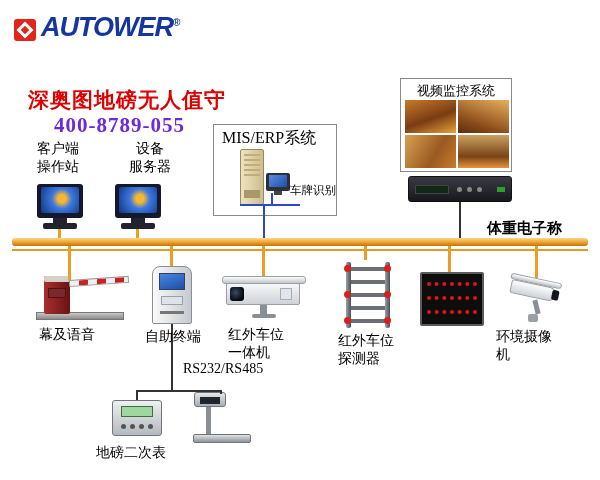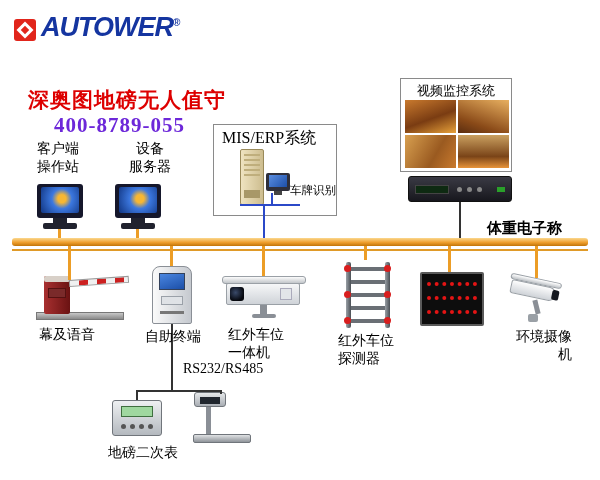--- a/index.html
+++ b/index.html
@@ -156,38 +156,38 @@
 
   <div class="abs" style="left:504px;top:272px;width:70px;height:54px;">
     <div class="abs" style="left:4px;top:10px;width:54px;height:20px;transform:rotate(12deg);transform-origin:center;">
       <div class="abs" style="left:0;top:-4px;width:52px;height:6px;background:linear-gradient(#fff,#c2c6ca);border:1px solid #9aa0a6;border-radius:3px;"></div>
       <div class="abs" style="left:2px;top:2px;width:46px;height:14px;background:linear-gradient(#fdfdfd,#cfd3d8);border:1px solid #9aa0a6;border-radius:3px 8px 8px 3px;"></div>
       <div class="abs" style="left:44px;top:4px;width:7px;height:10px;background:#14181f;border-radius:2px;"></div>
     </div>
     <div class="abs" style="left:30px;top:28px;width:5px;height:14px;background:#8a8f96;transform:rotate(-14deg);"></div>
     <div class="abs" style="left:24px;top:42px;width:10px;height:8px;background:#9aa0a6;border-radius:2px;"></div>
   </div>
-  <div class="lbl tl" style="left:508px;top:328px;width:64px;text-align:right;">环境摄像
+  <div class="lbl tl" style="left:496px;top:328px;width:64px;">环境摄像
 机</div>
 
   <div class="line kline" style="left:171px;top:324px;width:2px;height:66px;"></div>
   <div class="line kline" style="left:136px;top:390px;width:86px;height:2px;"></div>
   <div class="line kline" style="left:136px;top:390px;width:2px;height:10px;"></div>
   <div class="line kline" style="left:220px;top:390px;width:2px;height:4px;"></div>
   <div class="lbl" style="left:183px;top:360px;white-space:nowrap;">RS232/RS485</div>
 
   <div class="abs" style="left:112px;top:400px;width:52px;height:38px;">
     <div class="abs" style="left:0;top:0;width:50px;height:36px;background:linear-gradient(#eef0f2,#b4b9bf);border:1px solid #70757b;border-radius:3px;"></div>
     <div class="abs" style="left:9px;top:6px;width:32px;height:11px;background:#9fd89f;border:1px solid #3f6f3f;"></div>
     <div class="abs" style="left:9px;top:24px;width:5px;height:5px;border-radius:50%;background:#555;"></div>
     <div class="abs" style="left:18px;top:24px;width:5px;height:5px;border-radius:50%;background:#555;"></div>
     <div class="abs" style="left:27px;top:24px;width:5px;height:5px;border-radius:50%;background:#555;"></div>
     <div class="abs" style="left:36px;top:24px;width:5px;height:5px;border-radius:50%;background:#555;"></div>
   </div>
-  <div class="lbl" style="left:92px;top:444px;width:78px;margin-left:12px;">地磅二次表</div>
+  <div class="lbl" style="left:92px;top:444px;width:78px;">地磅二次表</div>
 
   <div class="abs" style="left:192px;top:392px;width:62px;height:52px;">
     <div class="abs" style="left:2px;top:0;width:32px;height:15px;background:linear-gradient(#e6e8ea,#a9aeb4);border:1px solid #70757b;border-radius:3px;">
       <div class="abs" style="left:5px;top:4px;width:20px;height:7px;background:#20262e;"></div>
     </div>
     <div class="abs" style="left:14px;top:15px;width:5px;height:28px;background:#8a8f96;"></div>
     <div class="abs" style="left:1px;top:42px;width:58px;height:9px;background:linear-gradient(#e0e2e4,#8f949a);border:1px solid #70757b;border-radius:2px;"></div>
   </div>
 
 </div>

